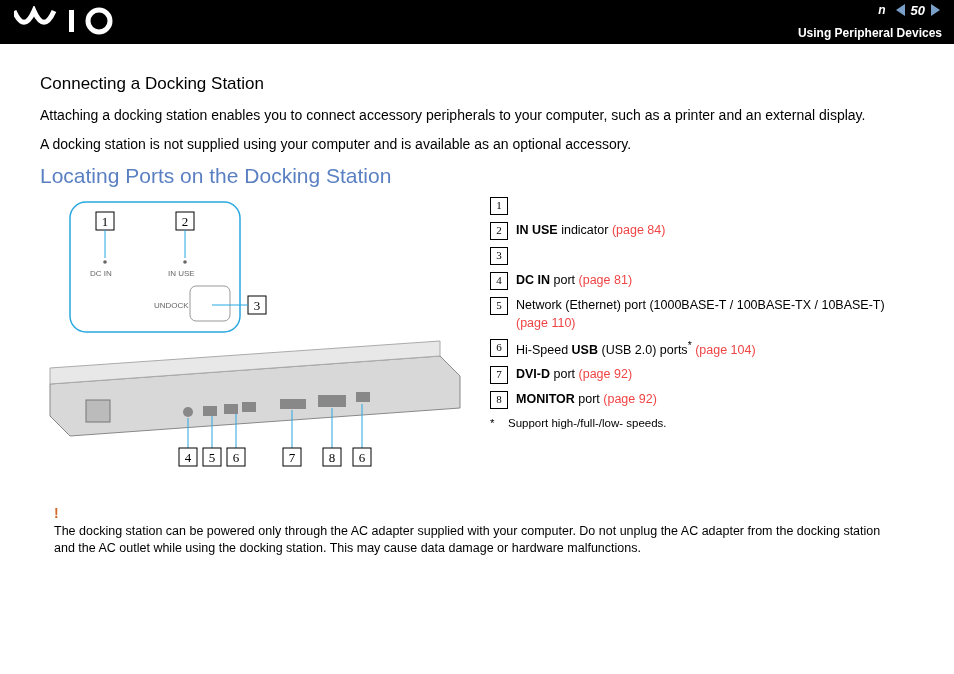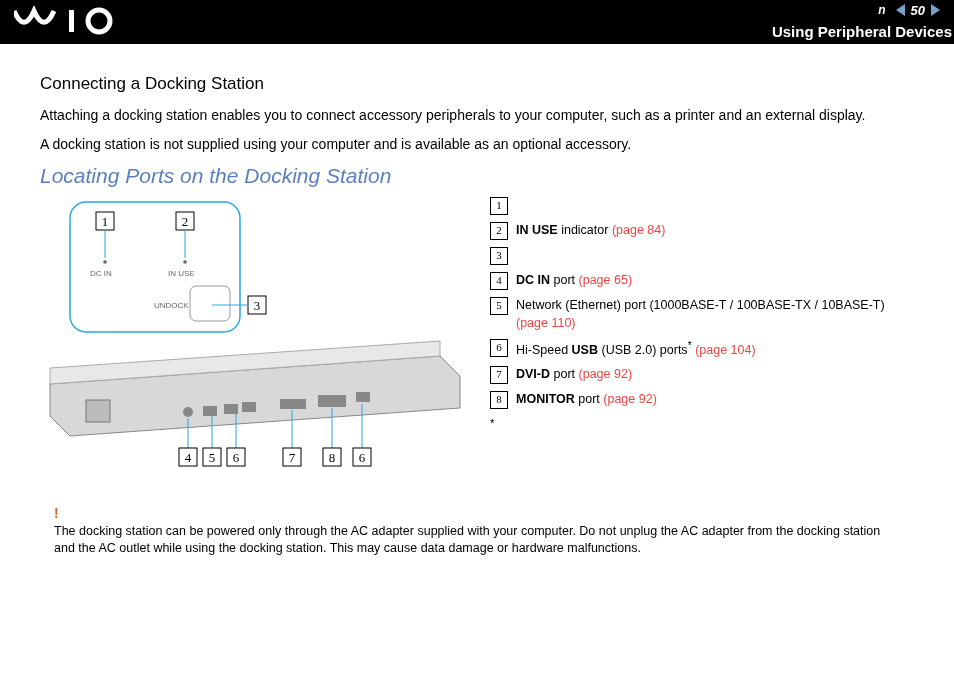--- a/index.html
+++ b/index.html
@@ -41,24 +41,24 @@
   }
   .tri {
     width: 0; height: 0;
     border-top: 6px solid transparent;
     border-bottom: 6px solid transparent;
   }
   .tri-left  { border-right: 9px solid #7aa0c9; }
   .tri-right { border-left: 9px solid #7aa0c9; }
   .section-label {
     position: absolute;
-    right: 2px;
+    right: 12px;
     bottom: 4px;
     font-weight: bold;
-    font-size: 15px;
+    font-size: 12px;
     margin-top: 44px;
   }
   .nflag {
     display: inline-block;
     padding: 0 4px;
     line-height: 16px;
     font-size: 12px;
   }
   .nflag em { font-style: italic; }
   .body {
@@ -72,21 +72,20 @@
   .intro p {
     font-size: 14px;
     margin: 0 0 10px 0;
     line-height: 1.35;
   }
   h2 {
     color: #5b80c2;
     font-size: 21px;
     font-weight: 400;
     margin: 10px 0 8px 0;
-    font-style: italic;
   }
   .twopane {
     display: flex;
     gap: 20px;
     align-items: flex-start;
   }
   .diagram-wrap {
     width: 430px;
     flex: 0 0 430px;
   }
@@ -251,41 +250,42 @@
       </div>
       <div class="legend-row">
         <span class="numbox">2</span>
         <span class="legend-text"><b>IN USE</b> indicator <span class="link">(page 84)</span></span>
       </div>
       <div class="legend-row">
         <span class="numbox">3</span>
       </div>
       <div class="legend-row">
         <span class="numbox">4</span>
-        <span class="legend-text"><b>DC IN</b> port <span class="link">(page 65)</span></span>
+        <span class="legend-text"><b>DC IN</b> port <span class="link">(page 81)</span></span>
       </div>
       <div class="legend-row">
         <span class="numbox">5</span>
         <span class="legend-text">Network (Ethernet) port (1000BASE-T / 100BASE-TX / 10BASE-T) <span class="link">(page 110)</span></span>
       </div>
       <div class="legend-row">
         <span class="numbox">6</span>
         <span class="legend-text">Hi-Speed <b>USB</b> (USB 2.0) ports<sup>*</sup> <span class="link">(page 104)</span></span>
       </div>
       <div class="legend-row">
         <span class="numbox">7</span>
         <span class="legend-text"><b>DVI-D</b> port <span class="link">(page 92)</span></span>
       </div>
       <div class="legend-row">
         <span class="numbox">8</span>
         <span class="legend-text"><b>MONITOR</b> port <span class="link">(page 92)</span></span>
       </div>
 
       <div class="footnote">
         <span class="star">*</span>
+        <span>Support high-/full-/low- speeds.</span>
       </div>
     </div>
   </div>
 
   <div class="warning">
     <span class="bang">!</span>
     <span>The docking station can be powered only through the AC adapter supplied with your computer. Do not unplug the AC adapter from the docking station and the AC outlet while using the docking station. This may cause data damage or hardware malfunctions.</span>
   </div>
 
 </div>

